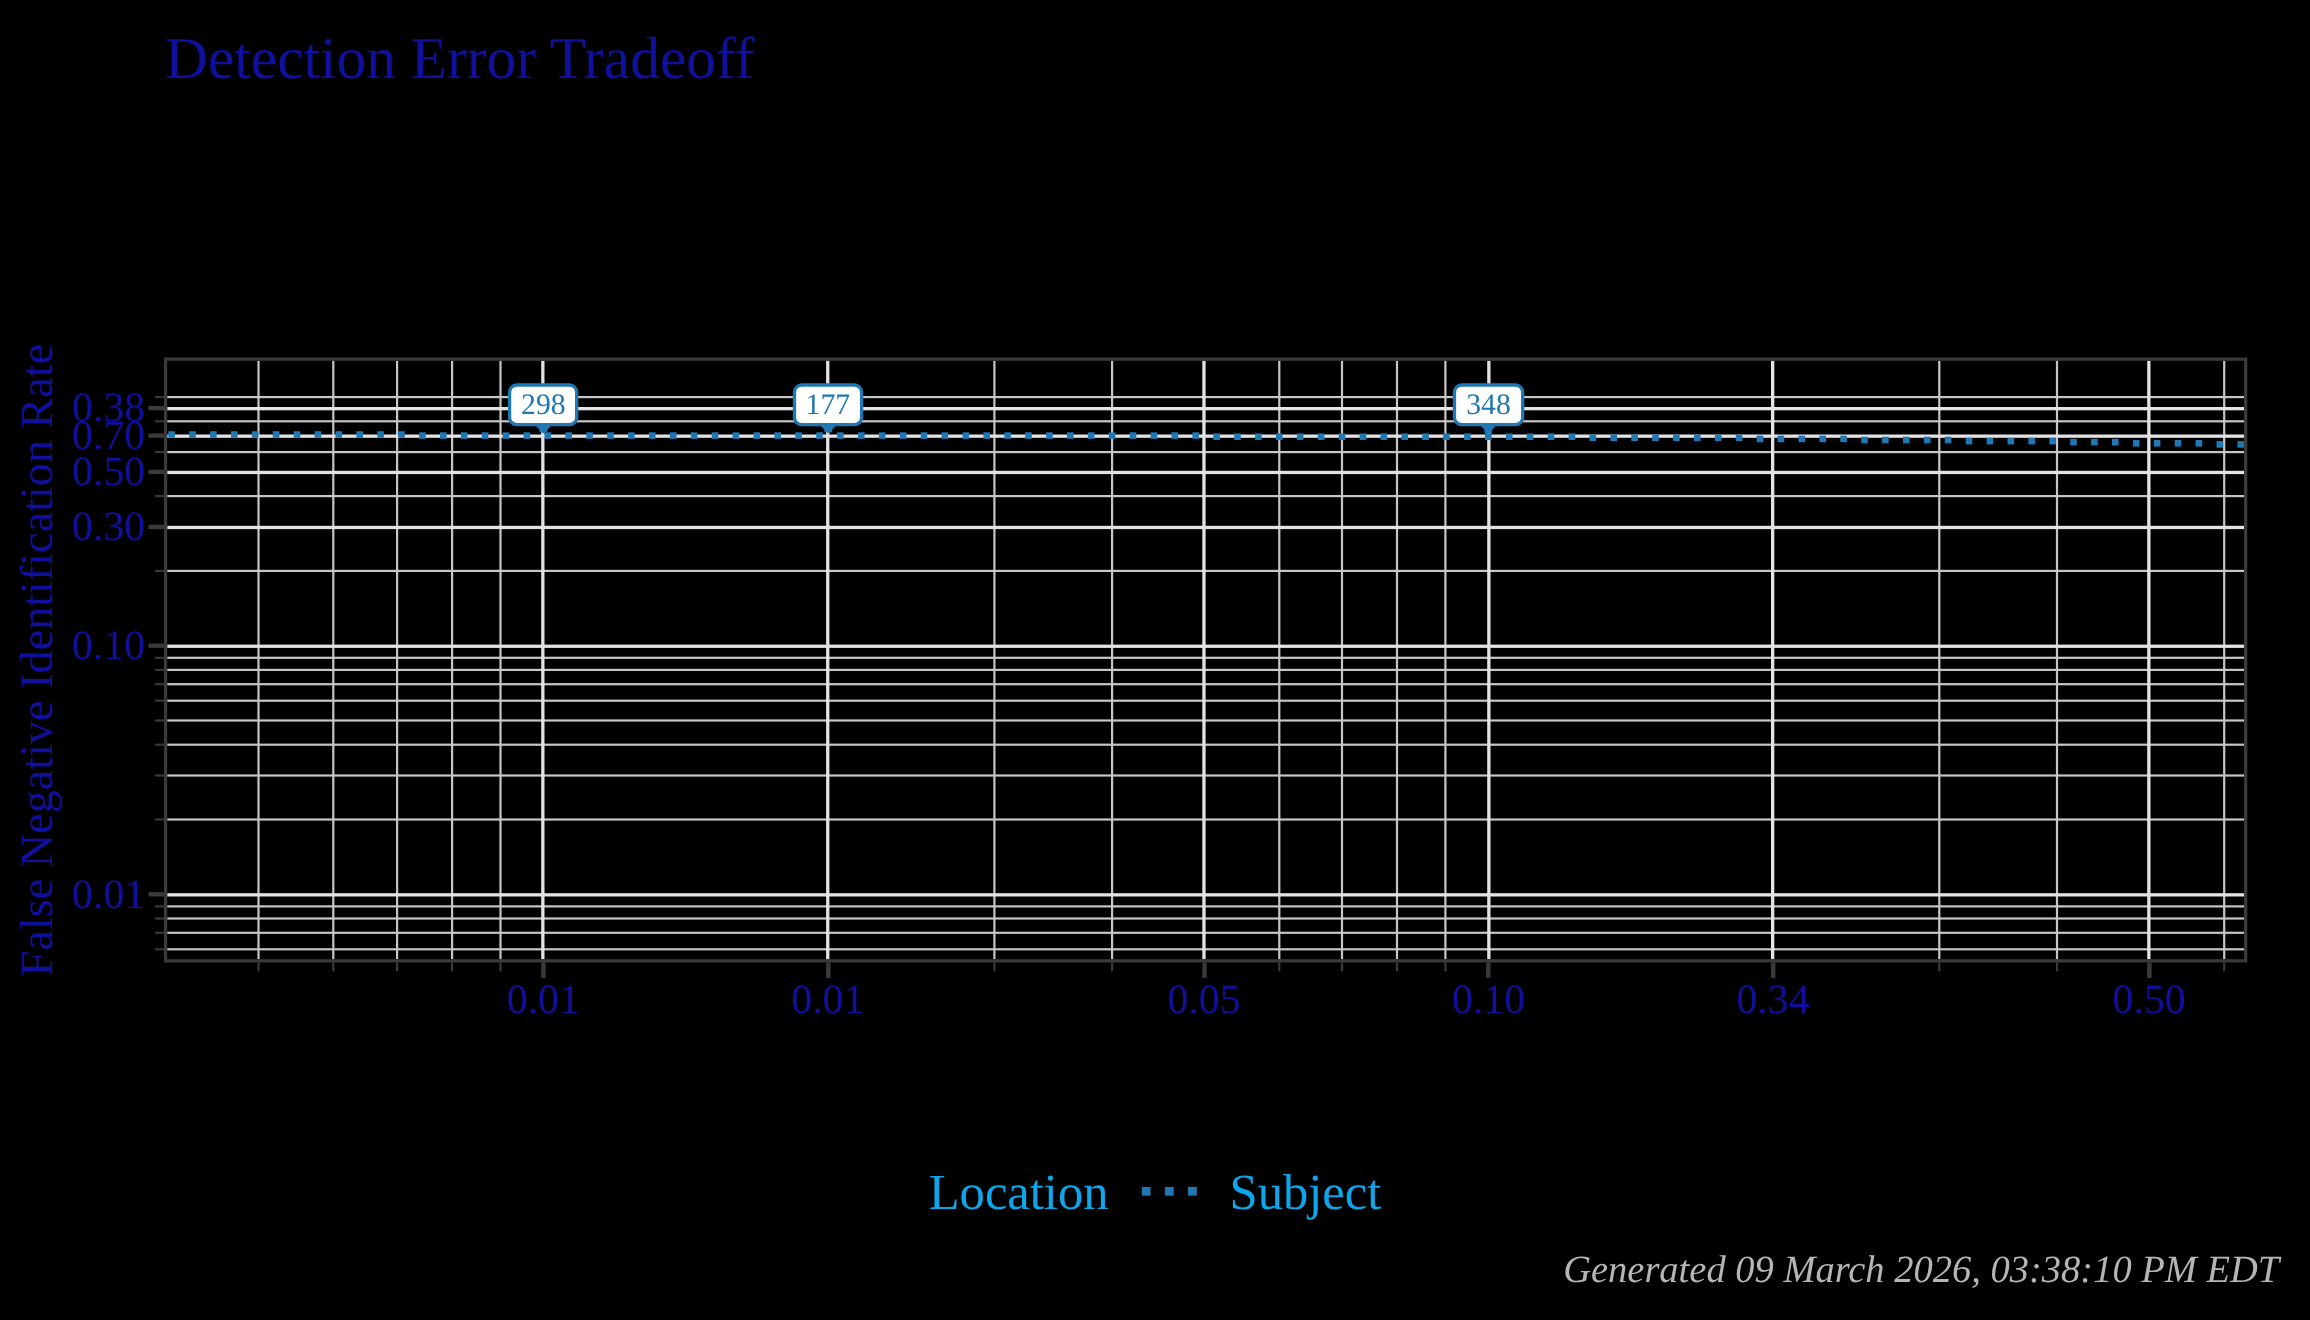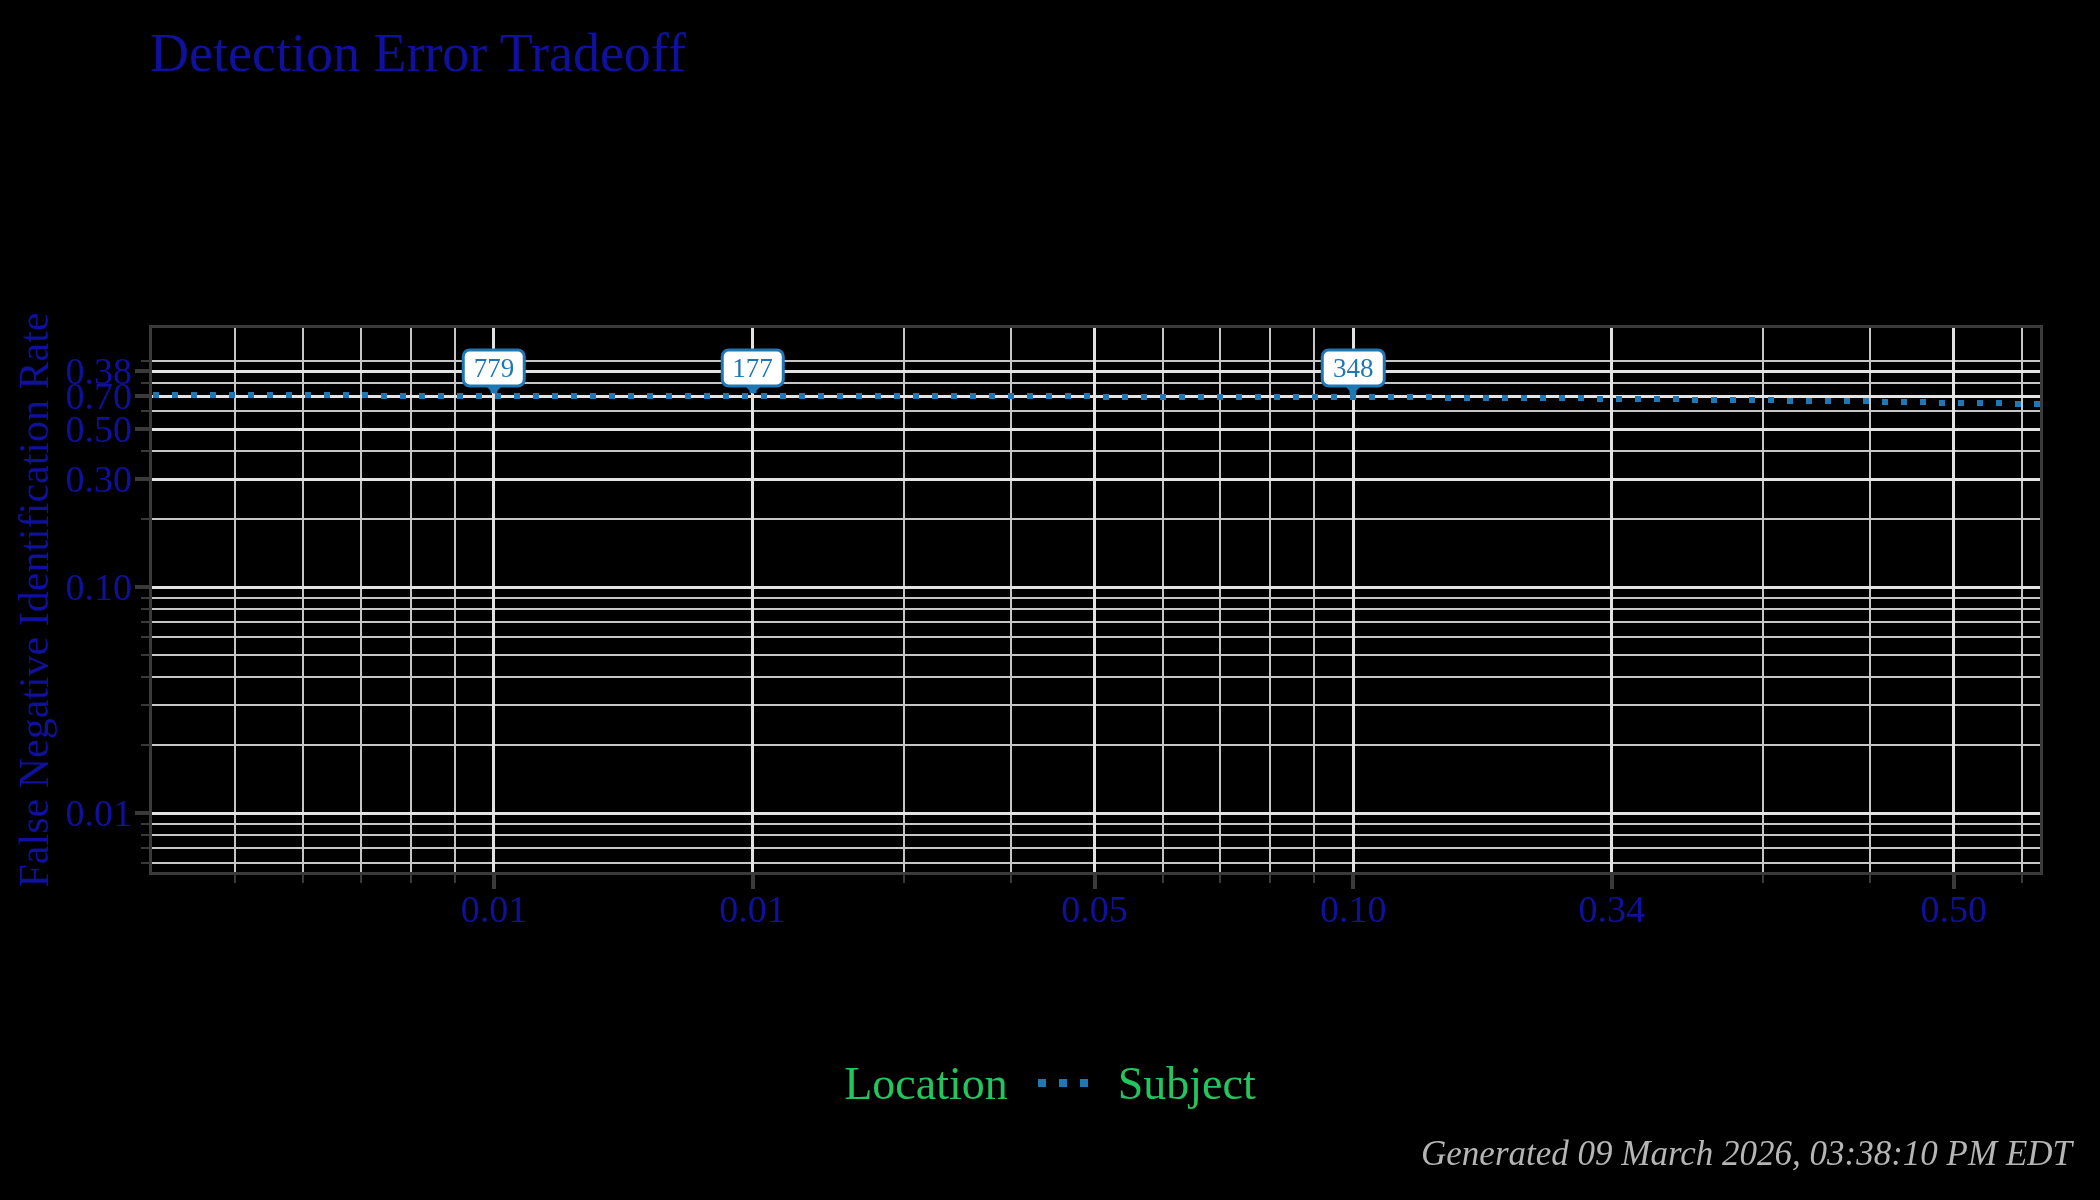--- a/index.html
+++ b/index.html
@@ -107,21 +107,21 @@
 <body>
 
 <div id="canvas" style="background: rgb(0, 0, 0);">
   <div class="abs" id="chart-title" style="color: rgb(16, 16, 158);">Detection Error Tradeoff</div>
 
   <div class="abs" id="plot-area"></div>
   <div class="abs" id="plot-frame" style="border-color: rgb(58, 58, 58); left: 149px; top: 325px; width: 1894px; height: 550px;"></div>
 
   <div class="abs" id="y-axis-title" style="color: rgb(16, 16, 158);">False Negative Identification Rate</div>
 
-  <div class="abs" id="legend" style="color: #22c55e; text-align: right;">
+  <div class="abs" id="legend" style="color: #0ea5e9; text-align: right;">
     <span id="legend-title">Location</span>
     <span id="legend-key">
       <span class="legend-dot" style="background: rgb(31, 119, 180);"></span>
       <span class="legend-dot" style="background: rgb(31, 119, 180);"></span>
       <span class="legend-dot" style="background: rgb(31, 119, 180);"></span>
     </span>
     <span id="legend-entry">Subject</span>
   </div>
 
   <div class="abs" id="footer-note" style="color: rgb(181, 181, 181);">Generated 09 March 2026, 03:38:10 PM EDT</div>
@@ -316,21 +316,21 @@
     <div class="series-dot" style="left: 1863px; top: 398.496px; width: 6px; height: 6px; background: rgb(31, 119, 180);"></div>
     <div class="series-dot" style="left: 1882px; top: 398.759px; width: 6px; height: 6px; background: rgb(31, 119, 180);"></div>
     <div class="series-dot" style="left: 1901px; top: 399.032px; width: 6px; height: 6px; background: rgb(31, 119, 180);"></div>
     <div class="series-dot" style="left: 1920px; top: 399.304px; width: 6px; height: 6px; background: rgb(31, 119, 180);"></div>
     <div class="series-dot" style="left: 1939px; top: 399.577px; width: 6px; height: 6px; background: rgb(31, 119, 180);"></div>
     <div class="series-dot" style="left: 1958px; top: 399.859px; width: 6px; height: 6px; background: rgb(31, 119, 180);"></div>
     <div class="series-dot" style="left: 1977px; top: 400.159px; width: 6px; height: 6px; background: rgb(31, 119, 180);"></div>
     <div class="series-dot" style="left: 1996px; top: 400.459px; width: 6px; height: 6px; background: rgb(31, 119, 180);"></div>
     <div class="series-dot" style="left: 2015px; top: 400.759px; width: 6px; height: 6px; background: rgb(31, 119, 180);"></div>
     <div class="series-dot" style="left: 2034px; top: 401.059px; width: 6px; height: 6px; background: rgb(31, 119, 180);"></div>
-    <div class="annotation-box" style="left: 493.928px; top: 368px; background: rgb(255, 255, 255); border-color: rgb(31, 119, 180); color: rgb(31, 119, 180);">779</div>
+    <div class="annotation-box" style="left: 493.928px; top: 368px; background: rgb(255, 255, 255); border-color: rgb(31, 119, 180); color: rgb(31, 119, 180);">298</div>
     <div class="annotation-tail" style="left: 493.928px; top: 382px; width: 10px; height: 10px; background: rgb(31, 119, 180); transform: translateX(-50%) rotate(45deg);"></div>
     <div class="annotation-tail" style="left: 493.928px; top: 385.65px; width: 7px; height: 7px; background: rgb(31, 119, 180);"></div>
     <div class="annotation-box" style="left: 752.586px; top: 368px; background: rgb(255, 255, 255); border-color: rgb(31, 119, 180); color: rgb(31, 119, 180);">177</div>
     <div class="annotation-tail" style="left: 752.586px; top: 382px; width: 10px; height: 10px; background: rgb(31, 119, 180); transform: translateX(-50%) rotate(45deg);"></div>
     <div class="annotation-tail" style="left: 752.586px; top: 386.07px; width: 7px; height: 7px; background: rgb(31, 119, 180);"></div>
     <div class="annotation-box" style="left: 1353.17px; top: 368px; background: rgb(255, 255, 255); border-color: rgb(31, 119, 180); color: rgb(31, 119, 180);">348</div>
     <div class="annotation-tail" style="left: 1353.17px; top: 382px; width: 10px; height: 10px; background: rgb(31, 119, 180); transform: translateX(-50%) rotate(45deg);"></div>
     <div class="annotation-tail" style="left: 1353.17px; top: 387.057px; width: 7px; height: 7px; background: rgb(31, 119, 180);"></div>
   </div>
 

